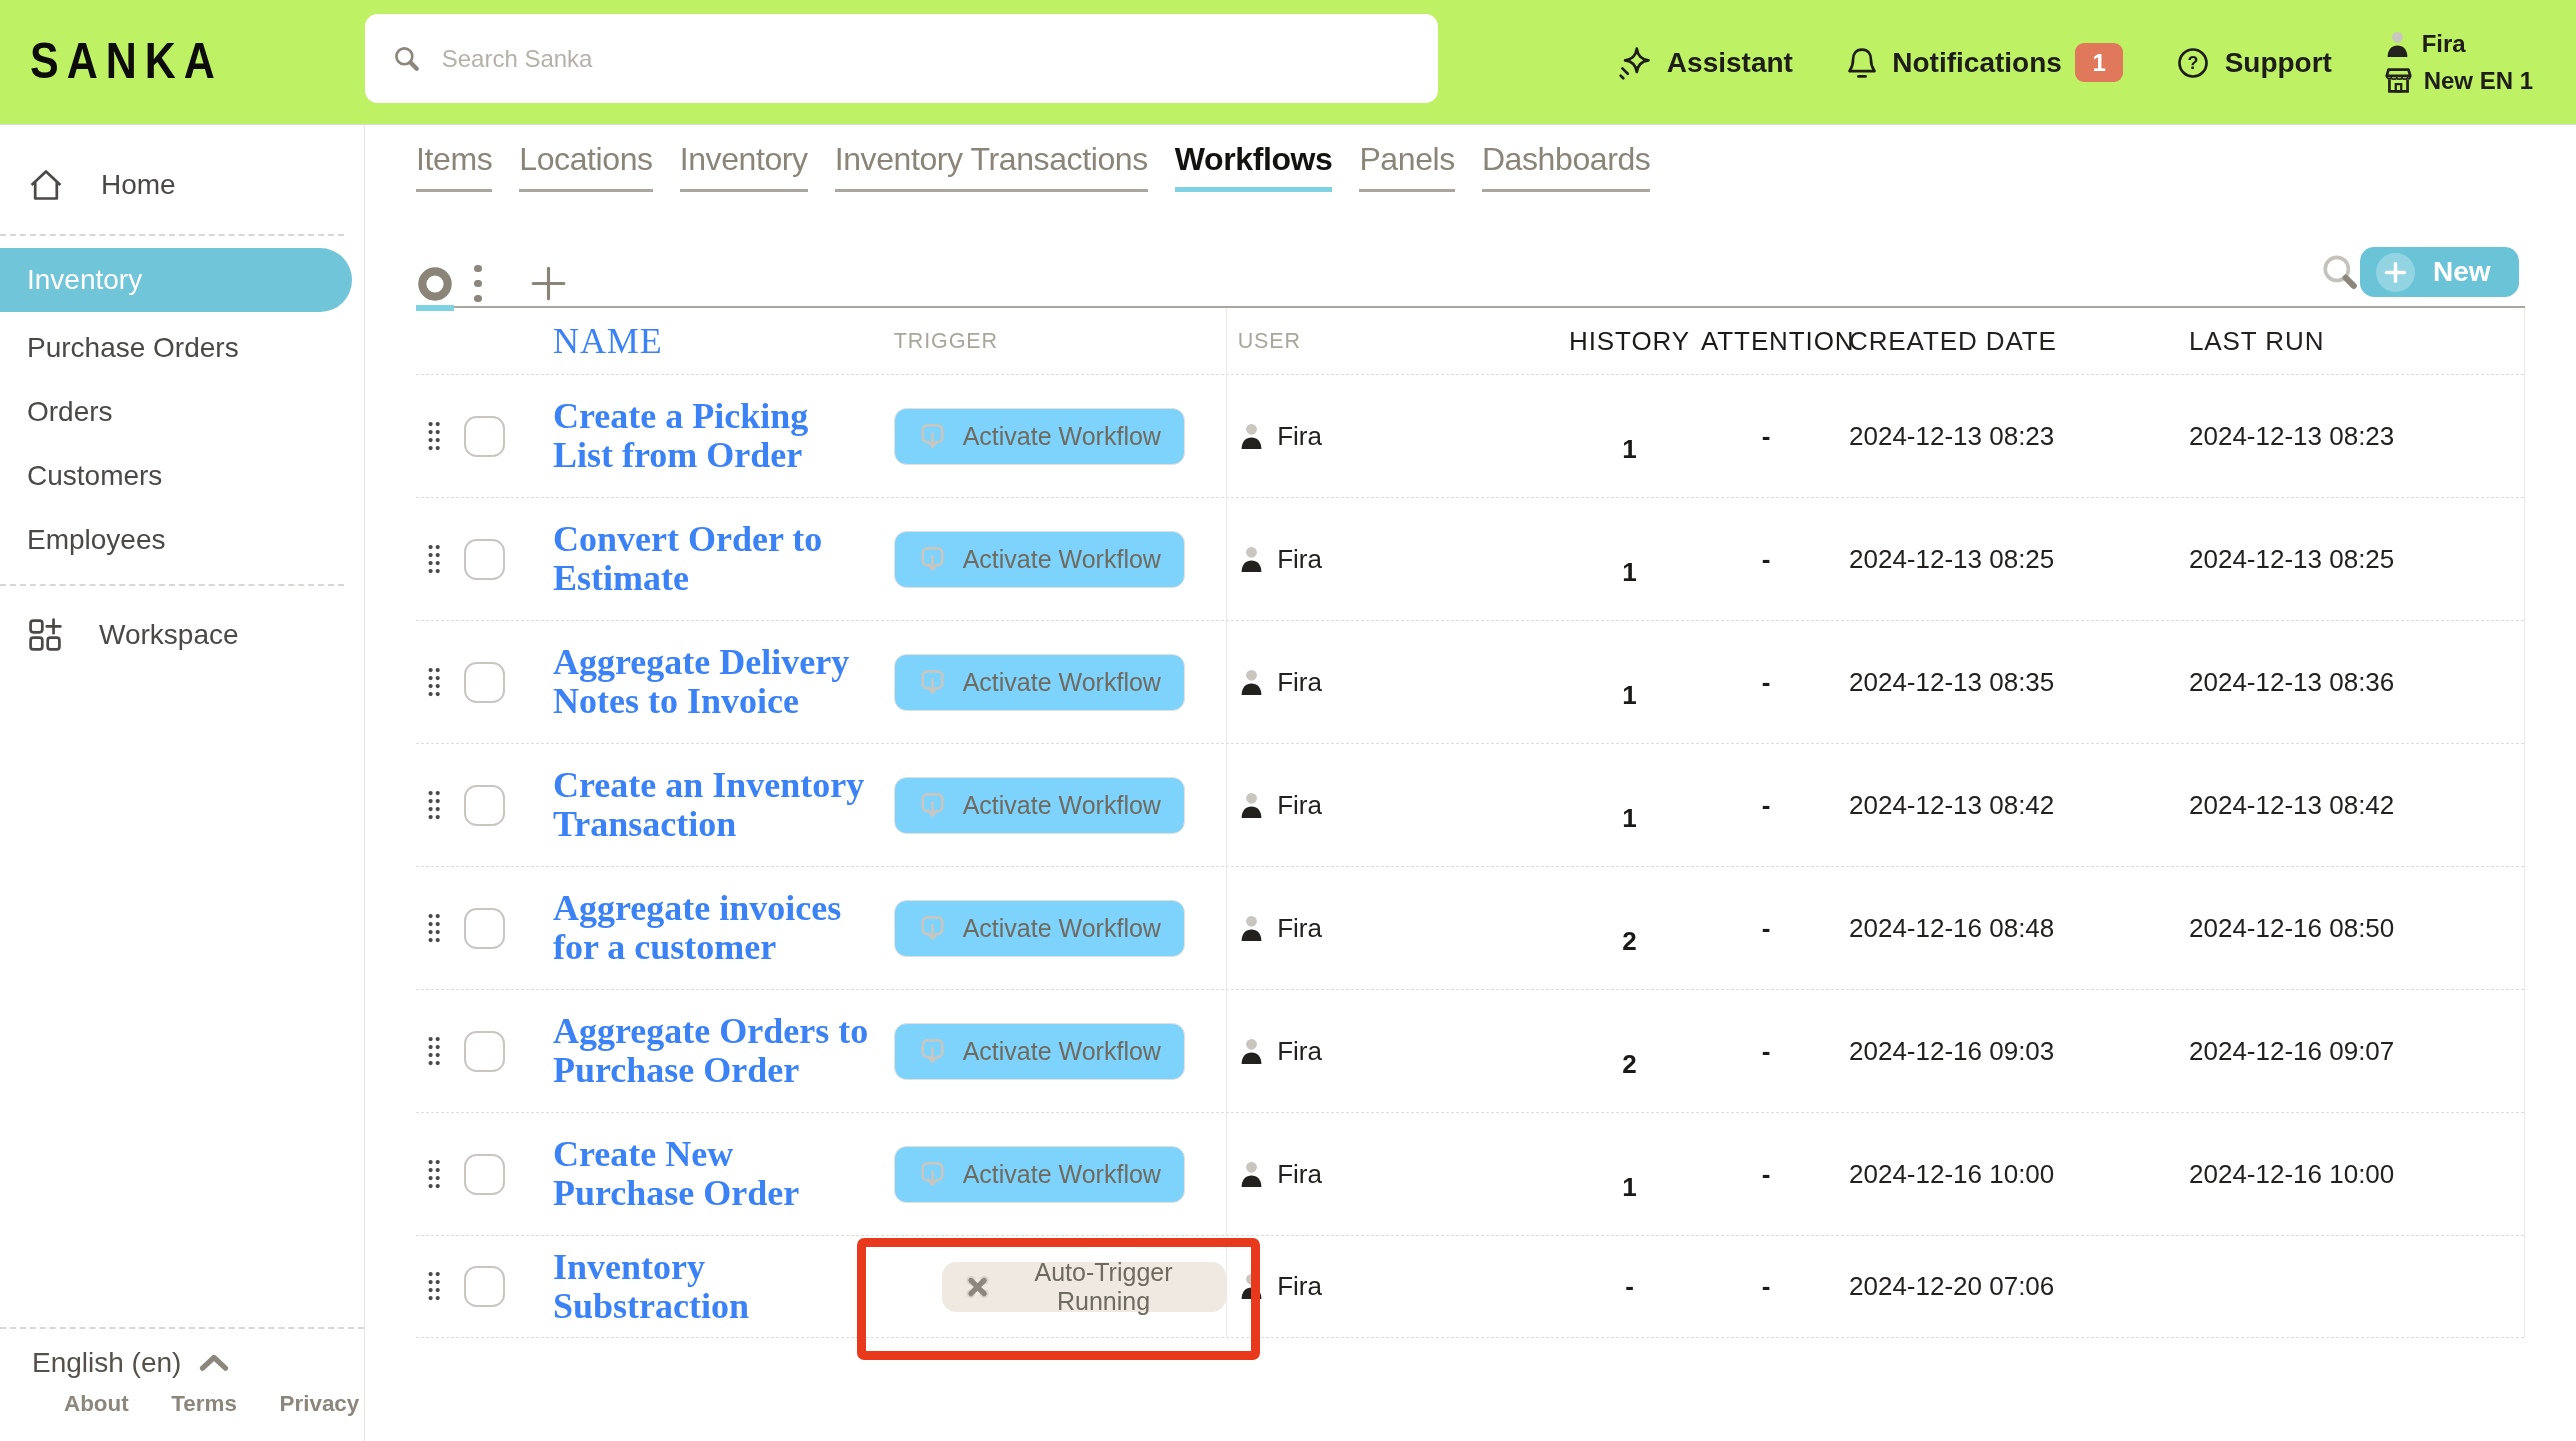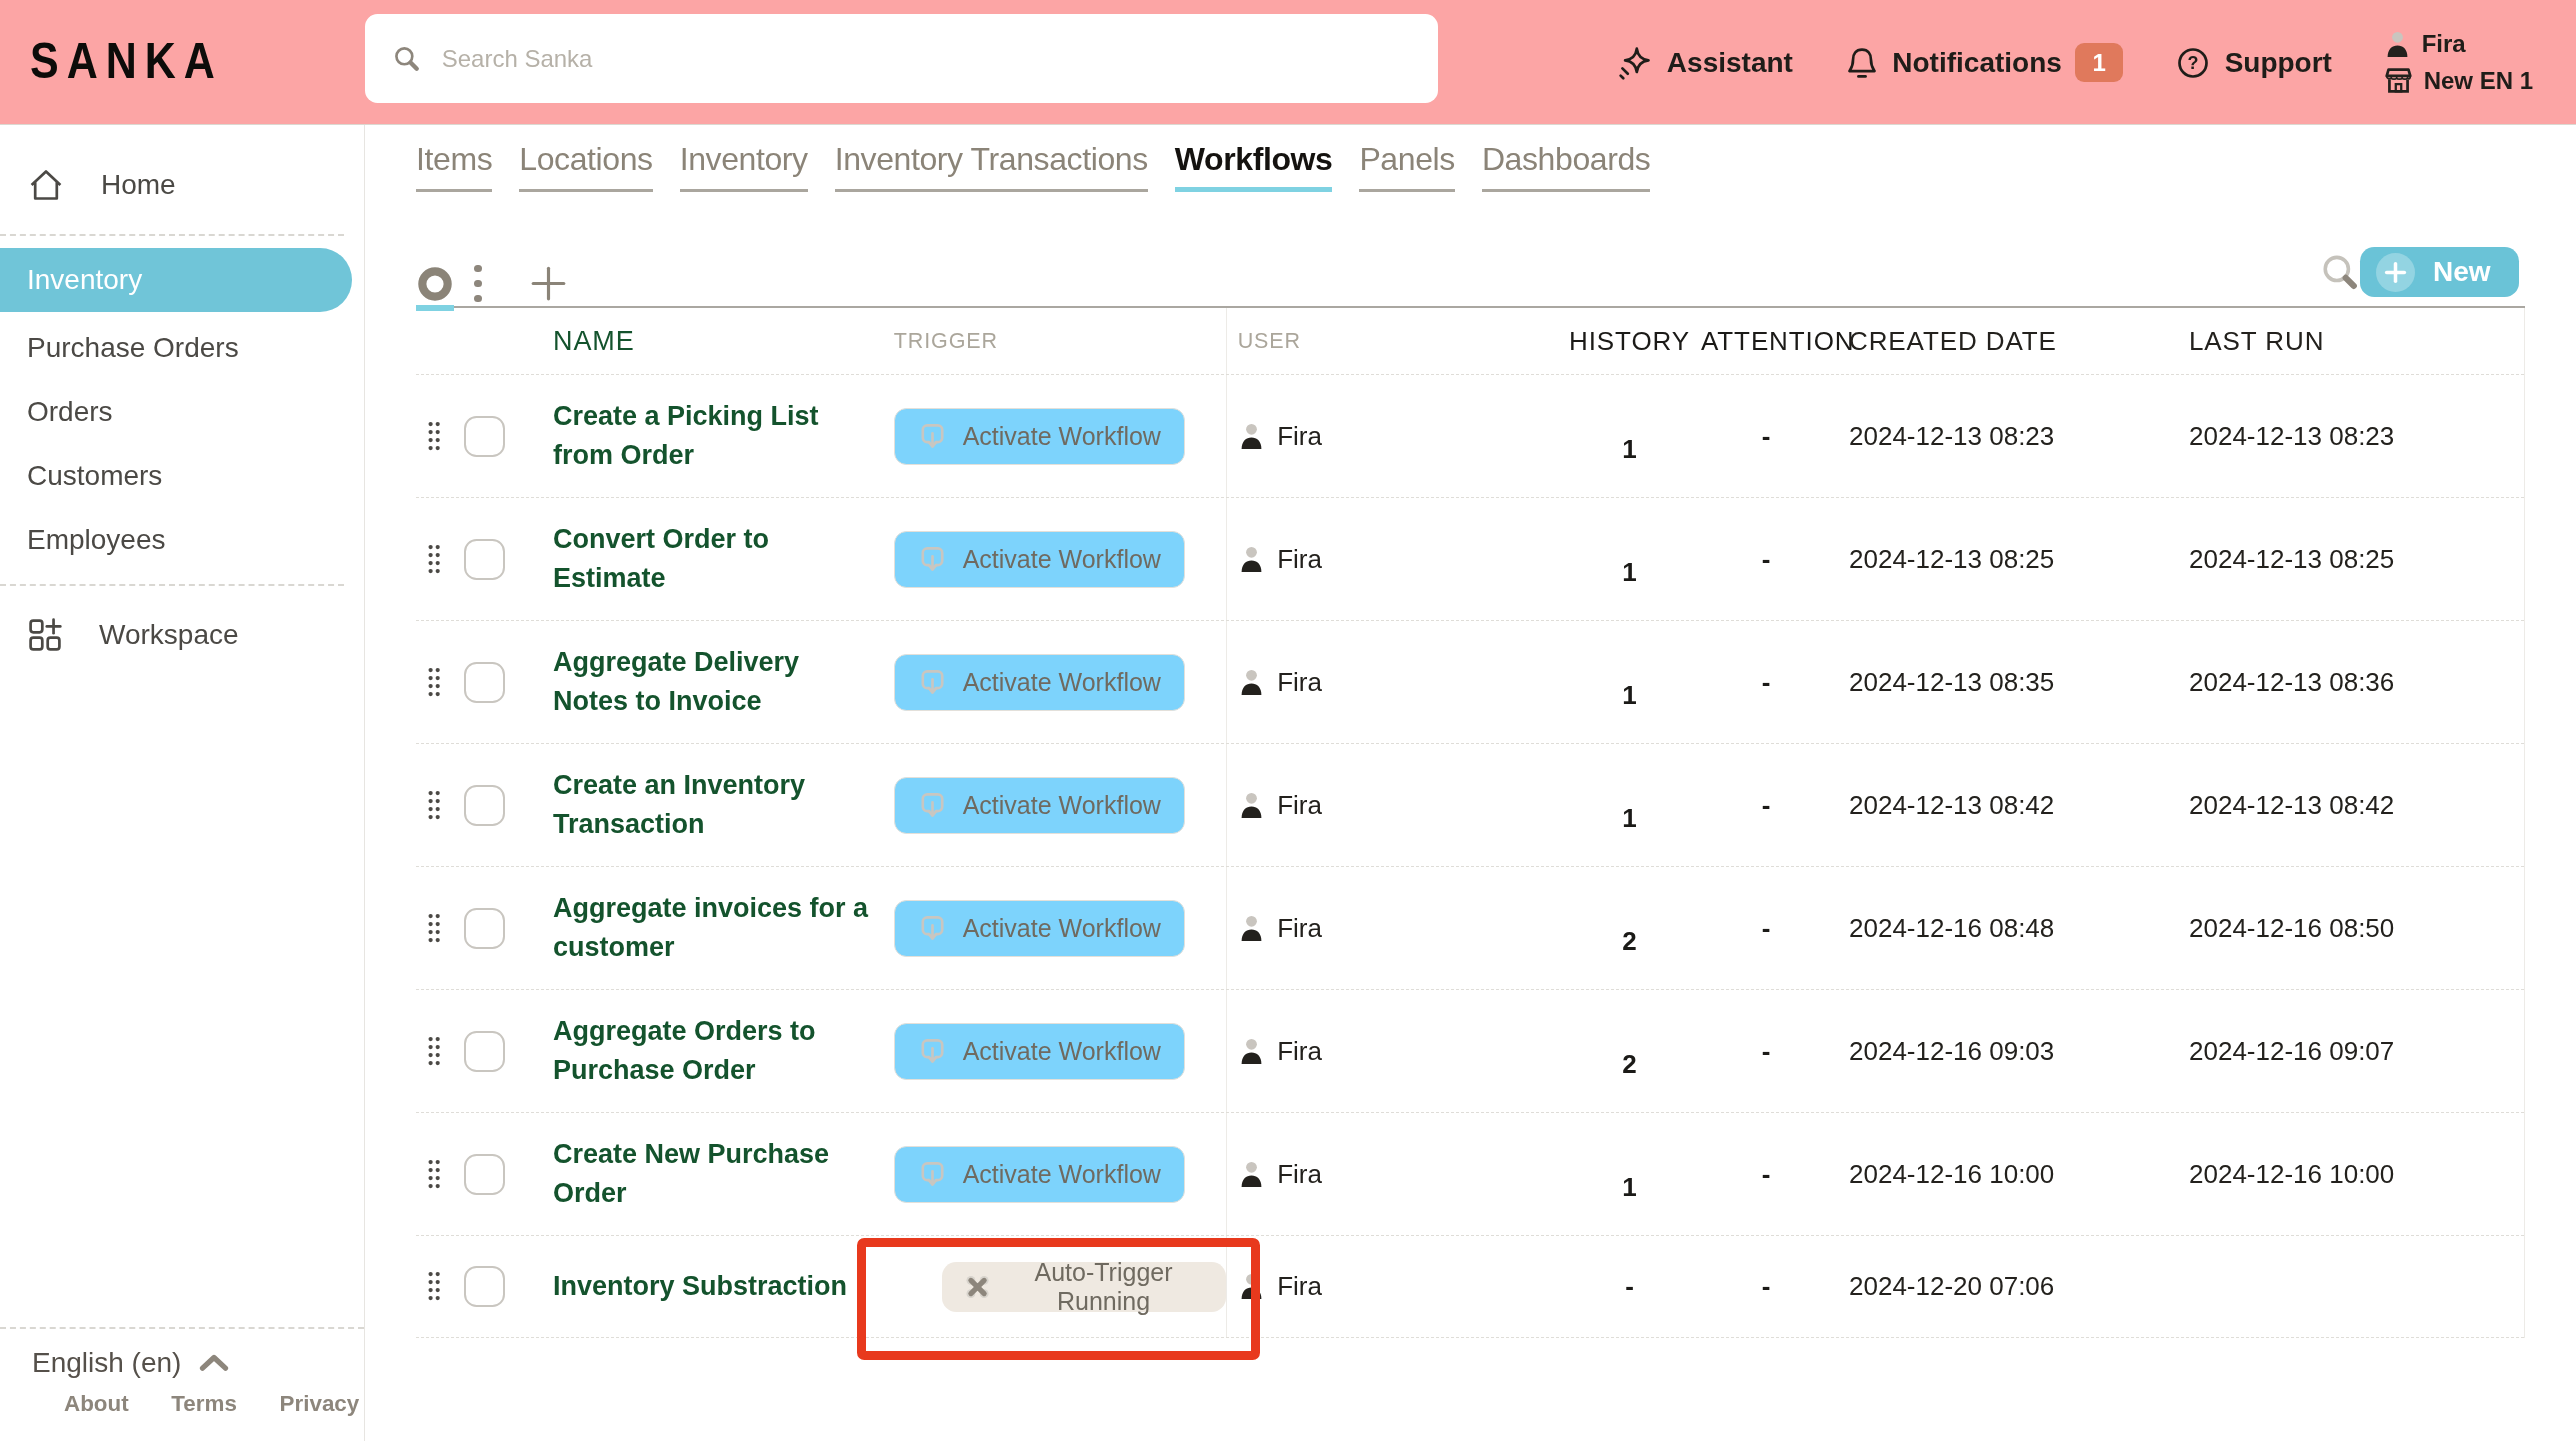--- a/index.html
+++ b/index.html
@@ -3,21 +3,21 @@
 <meta charset="utf-8">
 <style>
   * { margin:0; padding:0; box-sizing:border-box; }
   html,body { width:2576px; height:1442px; }
   body {
     font-family:"Liberation Sans", sans-serif;
     background:#ffffff; color:#2b2a26; position:relative; overflow:hidden;
   }
   
   .topbar { position:absolute; left:0; top:0; width:2576px; height:125px;
-    background:#fca5a5; border-bottom:1.8px solid #dcd8d1; z-index:2; }
+    background:#bef264; border-bottom:1.8px solid #dcd8d1; z-index:2; }
   .logo { position:absolute; left:30px; top:36px; font-size:43px; font-weight:800;
     letter-spacing:8px; color:#0d0c0a; transform:scaleY(1.18); transform-origin:left center; }
   .searchbox { position:absolute; left:365px; top:14.3px; width:1073px; height:89px;
     background:#ffffff; border-radius:12.5px; display:flex; align-items:center; padding:0 27px; }
   .searchbox .ph { color:#b6b1a8; font-size:24px; margin-left:19.7px;text-align:right; }
   .topbar-right { position:absolute; right:43px; top:0; height:125px;
     display:flex; align-items:center; gap:52px; }
   .tb-item { display:flex; align-items:center; gap:13.4px; font-size:28px; font-weight:700; color:#1f1d19; cursor:pointer; }
   .badge { background:#e0795c; color:#fff; border-radius:9px; min-width:48px; height:39px;
     display:flex; align-items:center; justify-content:center; font-size:24px; font-weight:700; padding:0 10.7px; }
@@ -63,22 +63,22 @@
   
   .tbl { position:absolute; left:49px; top:183px; width:2109px; border-right:1.8px solid #edebe7; }
   .trow { display:flex; align-items:center; border-bottom:1.8px dashed #dfddd8; position:relative; }
   .trow.head { height:67px; border-bottom:1.8px dashed #dfddd8; }
   .trow.body { height:123px; }
   .trow.short { height:102px; }
   .hcell { font-size:21.5px; color:#aba69b; letter-spacing:0.9px; white-space:nowrap; }
   .c-drag { width:36px; display:flex; justify-content:center; }
   .c-check { width:64px; display:flex; justify-content:center; }
   .checkbox { width:41px; height:41px; border:2.7px solid #c9c6c0; border-radius:12.5px; background:#fff; cursor:pointer; }
-  .c-name { width:367px; padding-left:37px; padding-right:9px; font-size:27px; font-weight:700;
-    line-height:39px; color:#14532d; }
+  .c-name { width:367px; padding-left:37px; padding-right:9px; font-size:36px; font-weight:700;
+    line-height:39px; color:#3b82f6;font-family:Liberation Serif, serif; }
   .c-trigger { width:344px; padding-left:10.7px; border-right:1.8px solid #edebe7; align-self:stretch;
     display:flex; align-items:center; }
   .c-user { width:331px; padding-left:10.7px; display:flex; align-items:center; gap:12.5px; font-size:26px; color:#23211d; }
   .c-history { width:143px; text-align:center; font-weight:700; font-size:26px; color:#1b1a17; }
   .c-history.low { position:relative; top:13.4px; }
   .c-attn { width:130px; text-align:center; font-weight:700; font-size:26px; color:#1b1a17; }
   .c-created { width:277px; padding-left:18px; font-size:26px; color:#23211d; white-space:nowrap; }
   .c-lastrun { width:416px; padding-left:81px; font-size:26px; color:#23211d; white-space:nowrap; }
   .btn-activate { display:inline-flex; align-items:center; gap:16px; height:57px; padding:0 23px;
     background:#7dd3fc; border:1.8px solid #e3e0da; border-radius:12.5px; color:#6f6a60; font-size:25px; cursor:pointer; }

